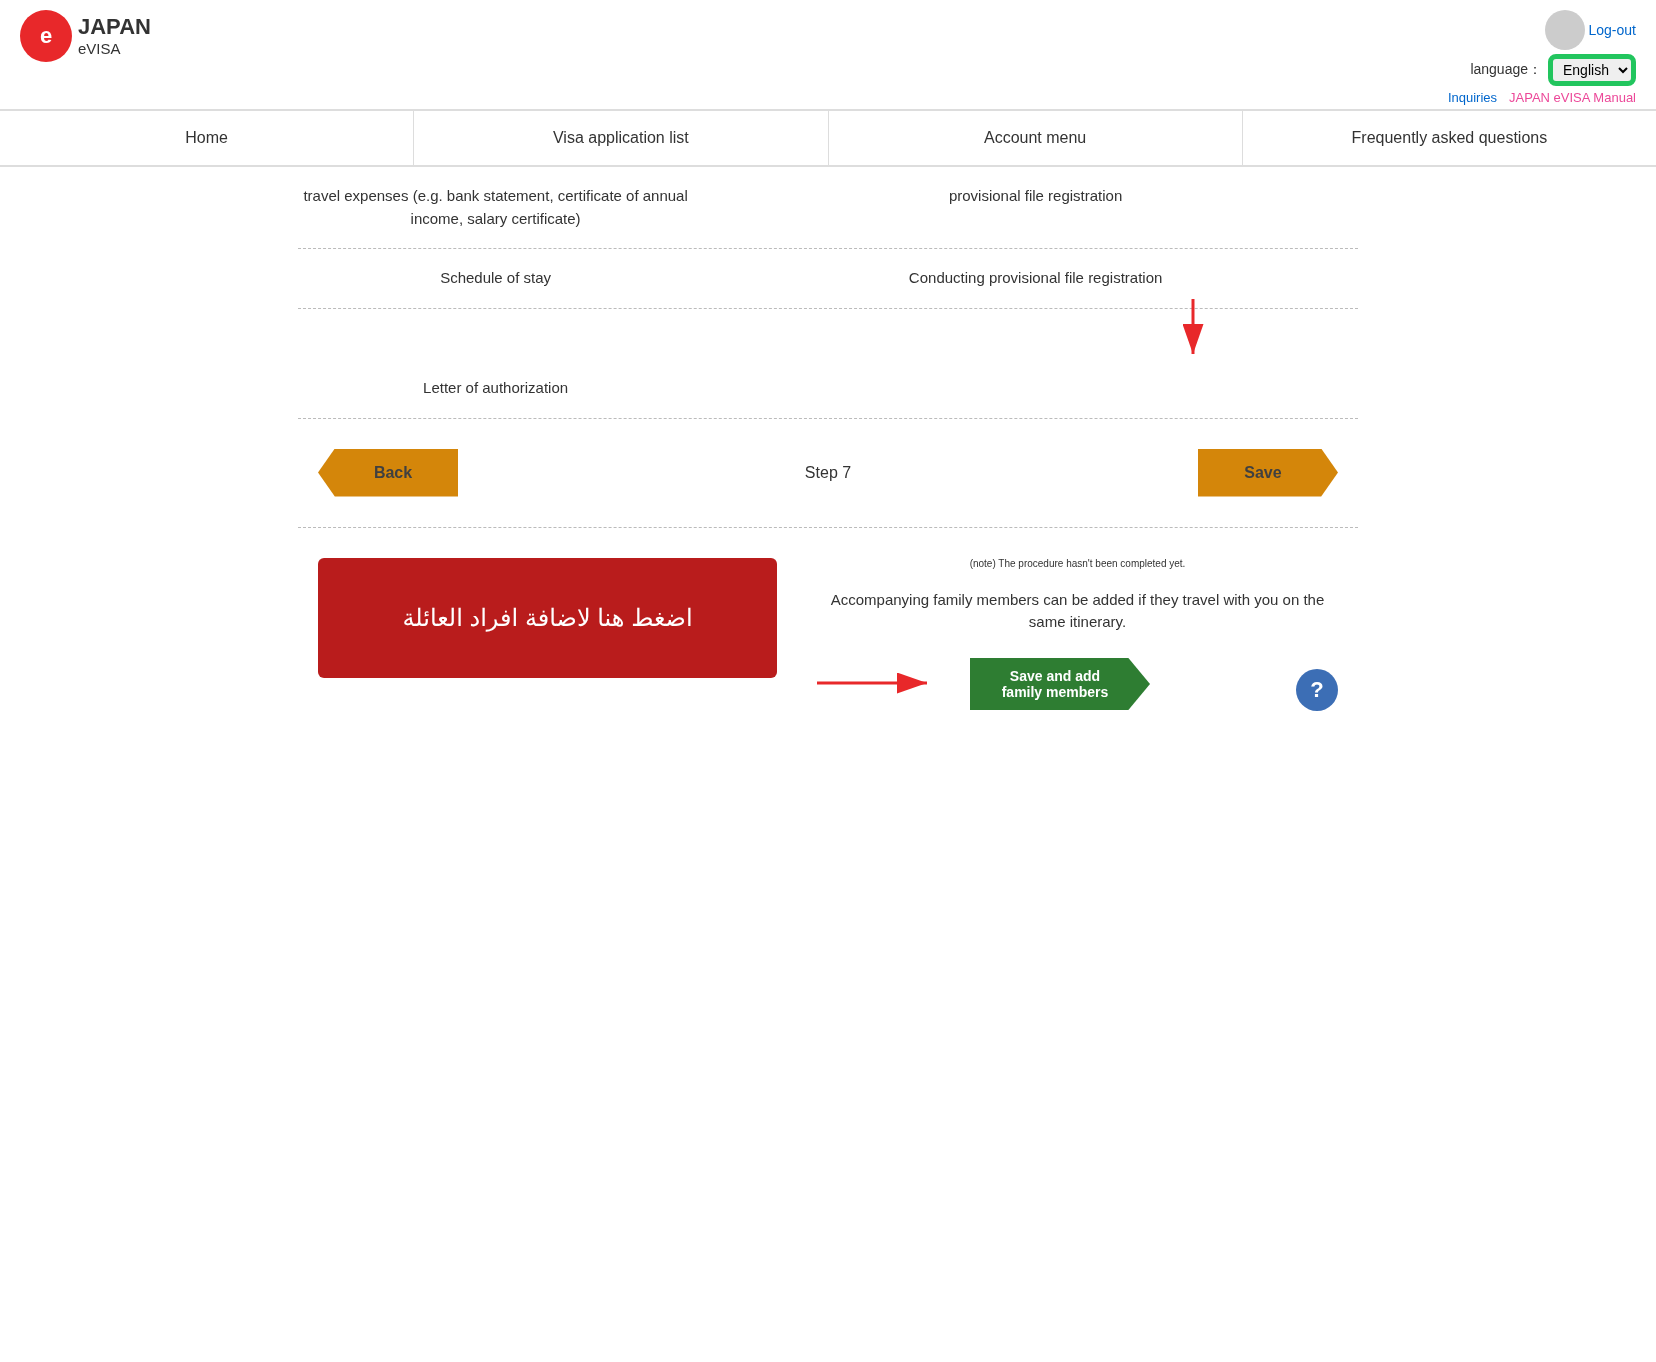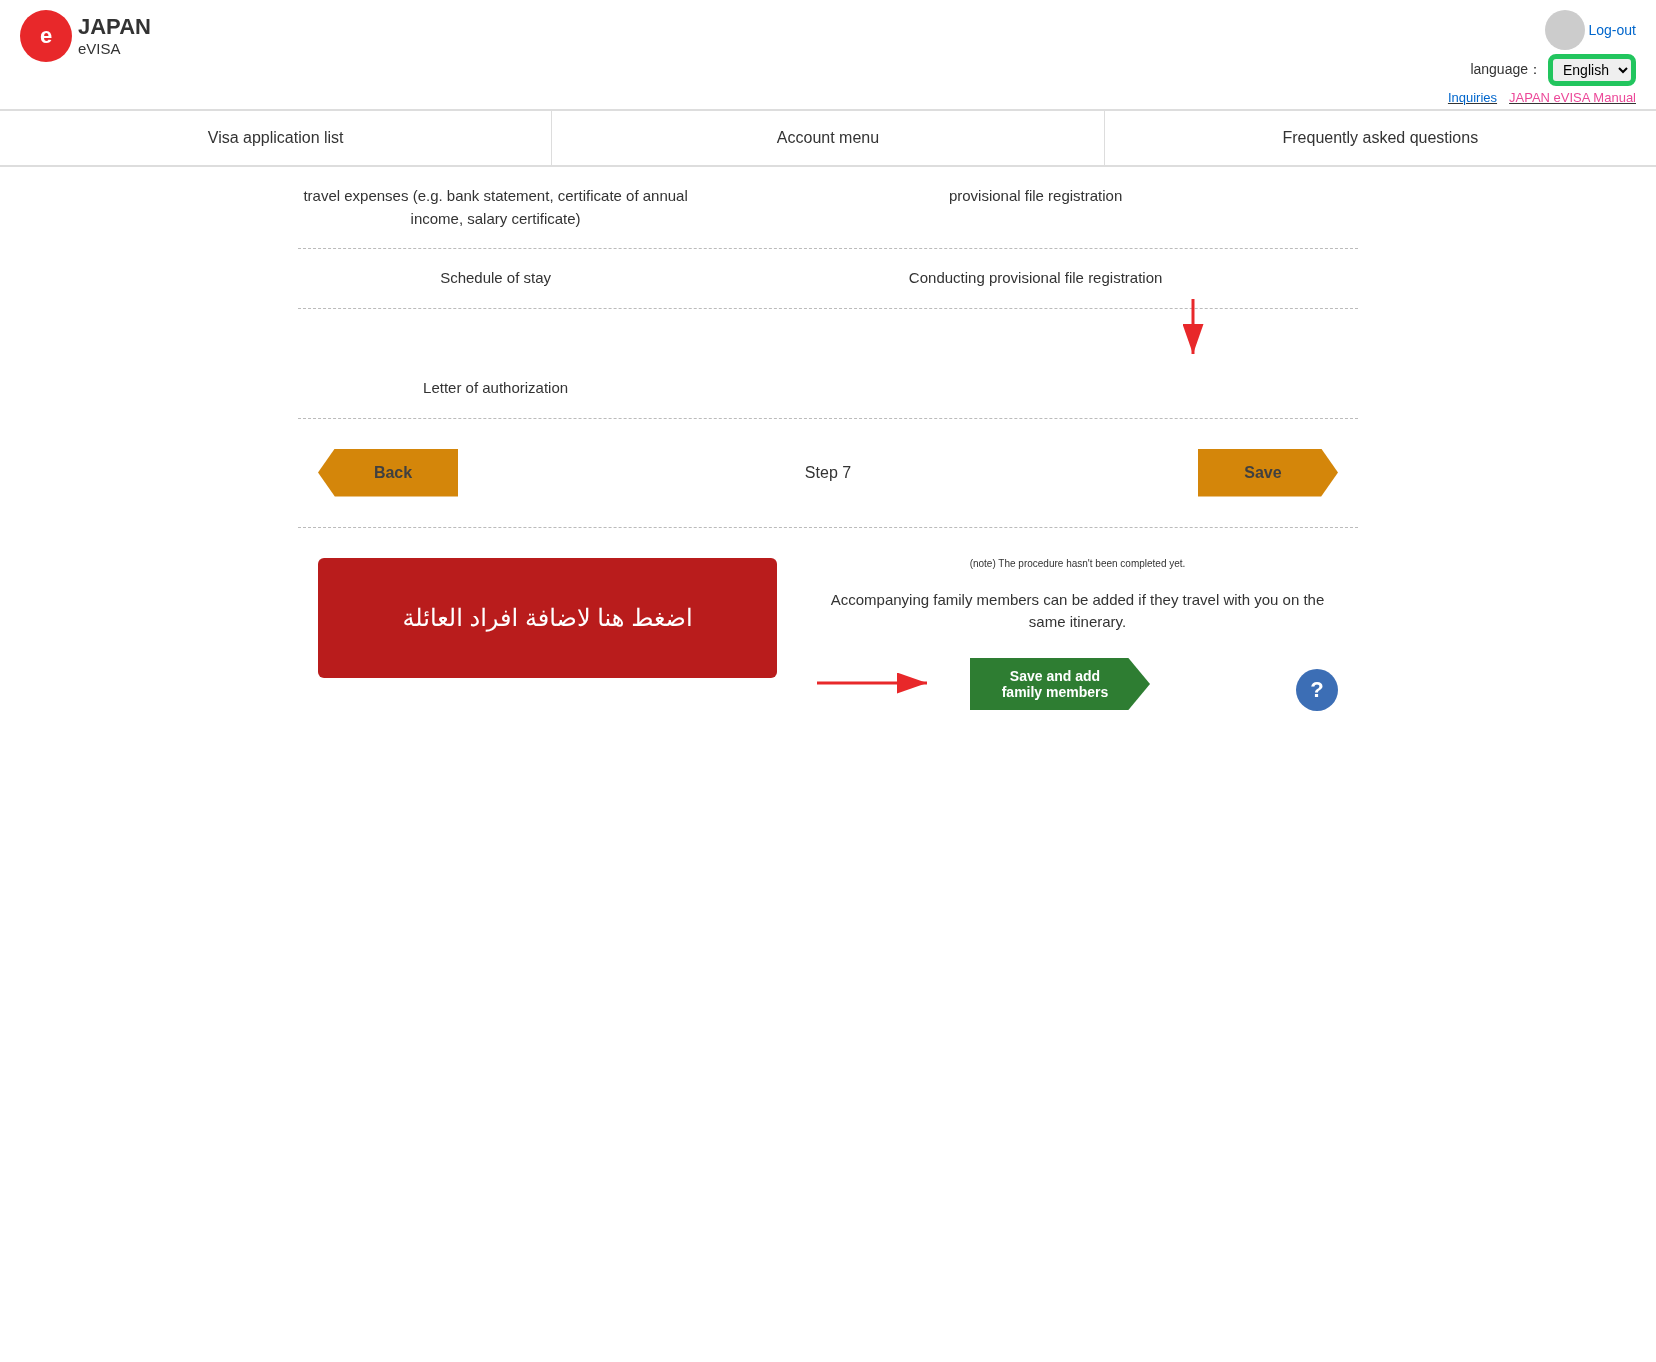--- a/index.html
+++ b/index.html
@@ -205,29 +205,30 @@
       <div style="display:flex;align-items:center;gap:4px;">
         <div class="avatar-circle"></div>
         <a class="logout-link">Log-out</a>
       </div>
       <div class="lang-area">
         <span>language：</span>
         <select class="lang-select">
           <option>English</option>
         </select>
       </div>
-      <div style="display:flex;gap:12px;text-decoration:underline;">
+      <div style="display:flex;gap:12px;">
         <a style="color:#0066cc;text-decoration:none;font-size:13px;">Inquiries</a>
         <a style="color:#ec4899;text-decoration:none;font-size:13px;text-align:right;">JAPAN eVISA Manual</a>
       </div>
     </div>
   </div>
 </div>
 
 <div class="nav-bar">
+  <div class="nav-item">Home</div>
   <div class="nav-item">Visa application list</div>
   <div class="nav-item">Account menu</div>
   <div class="nav-item">Frequently asked questions</div>
 </div>
 
 <div class="main-content">
 
   <div class="info-row">
     <div class="row-left">travel expenses (e.g. bank statement, certificate of annual income, salary certificate)</div>
     <div class="row-right">provisional file registration</div>

